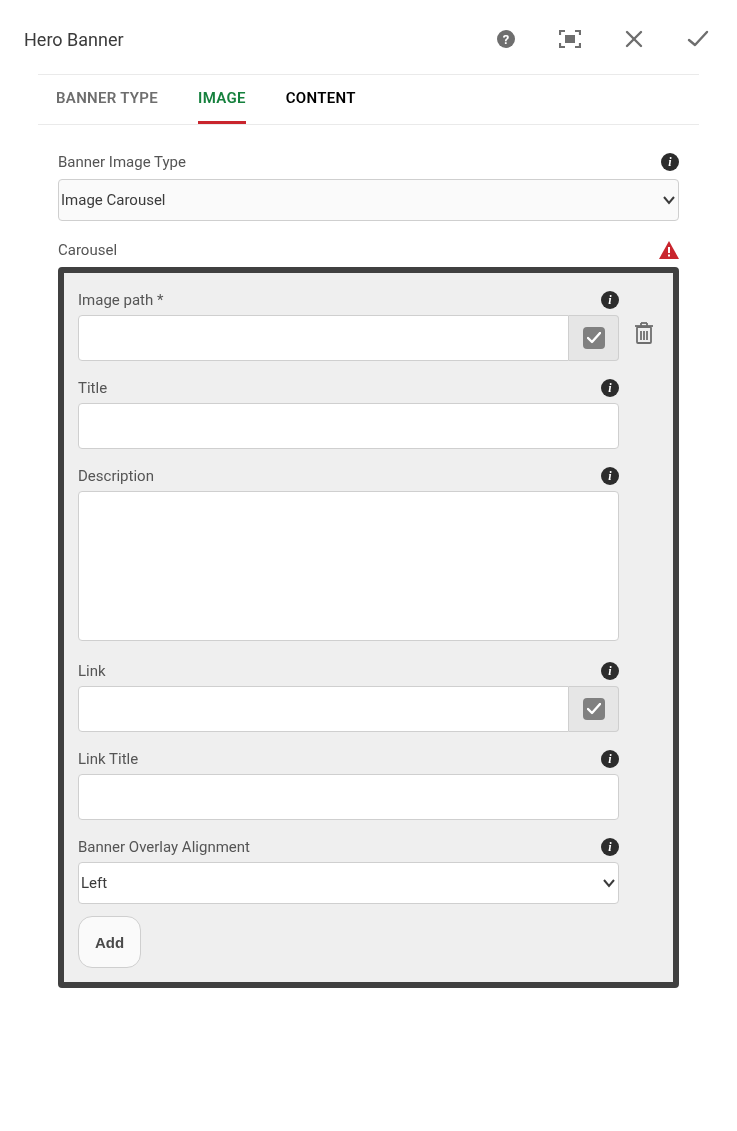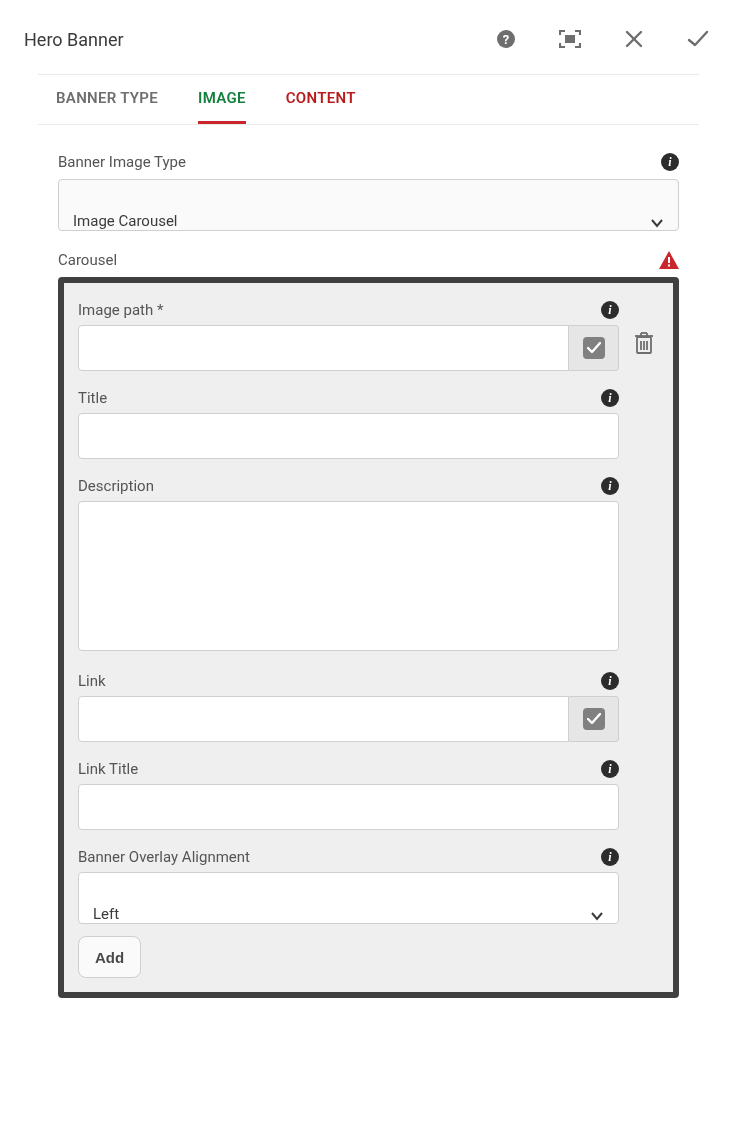--- a/index.html
+++ b/index.html
@@ -55,21 +55,21 @@
   .tab {
     font-size: 15px;
     font-weight: 600;
     letter-spacing: 0.3px;
     color: #6e6e6e;
     padding-bottom: 14px;
     cursor: pointer;
     border-bottom: 3px solid transparent;
     text-transform: uppercase;
   }
-  .tab.accent { color: #b91c1c; }
+  .tab.accent { color: #000000; }
   .tab.active {
     color: #15803d;
     border-bottom-color: #c9252d;
   }
   .content {
     padding: 28px 38px 0 38px;
   }
   .field-row {
     margin-bottom: 20px;
   }
@@ -95,24 +95,24 @@
     font-family: Georgia, serif;
     font-style: italic;
     font-weight: bold;
     font-size: 12px;
   }
   .select {
     position: relative;
     border: 1px solid #cfcfcf;
     border-radius: 4px;
     background: #fafafa;
-    height: 52px;
-    display: flex;
-    align-items: flex-end;
-    padding: 0 14px;
+    height: 42px;
+    display: flex;
+    align-items: center;
+    padding: 0 2px;
     cursor: pointer;
     font-size: 15px;
     color: #3b3b3b;
     justify-content: space-between;
   }
   .select.light { background: #fff; }
   .chevron {
     width: 14px;
     height: 14px;
   }
@@ -181,24 +181,24 @@
     background: #808080;
     display: flex;
     align-items: center;
     justify-content: center;
     color: #fff;
   }
   .add-btn {
     display: inline-flex;
     align-items: center;
     justify-content: center;
-    height: 42px;
+    height: 52px;
     padding: 0 16px;
     border: 1px solid #cfcfcf;
-    border-radius: 8px;
+    border-radius: 14px;
     background: #fafafa;
     font-size: 15px;
     font-weight: 600;
     color: #4a4a4a;
     cursor: pointer;
     margin-top: 6px;
   }
   svg { display: block; }
 </style>
 </head>

